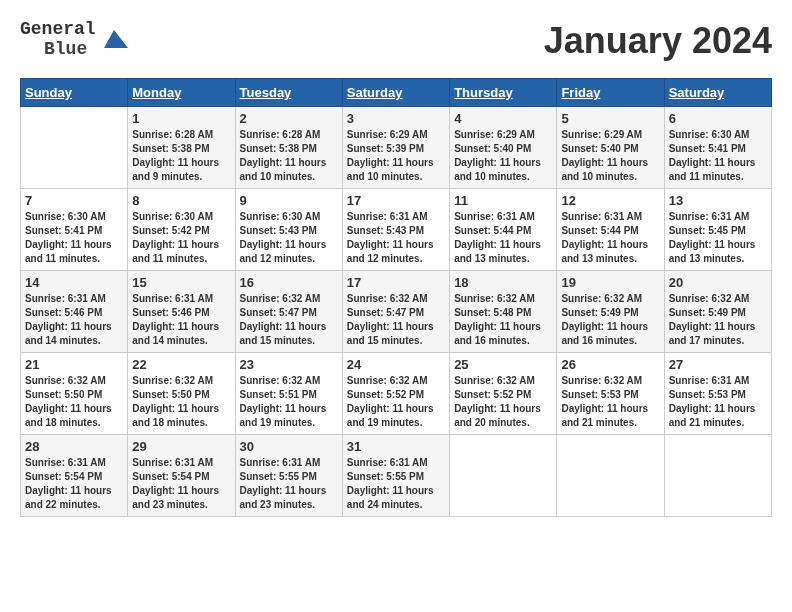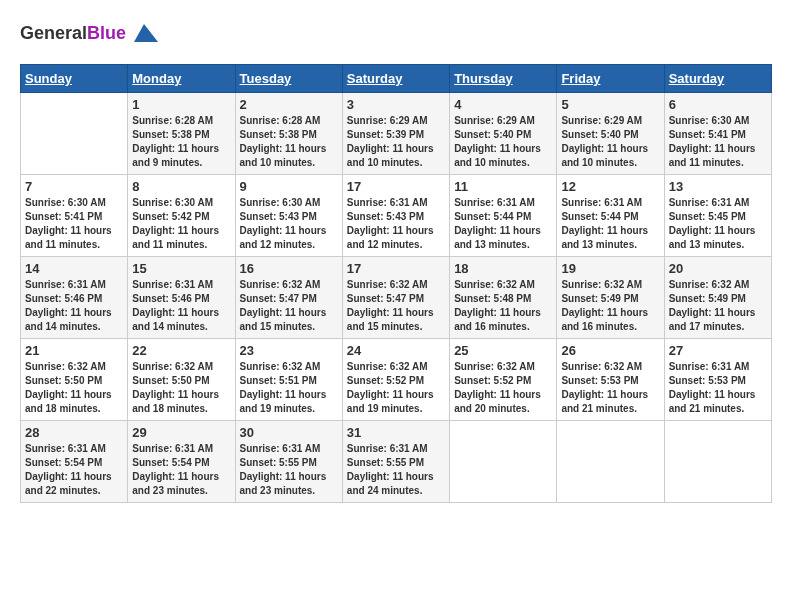--- a/index.html
+++ b/index.html
@@ -15,32 +15,34 @@
       justify-content: space-between;
       align-items: flex-start;
       margin-bottom: 16px;
     }
     .logo {
       display: flex;
       align-items: center;
     }
     .logo-text {
       display: flex;
-      flex-direction: row;
+      flex-direction: column;
       line-height: 1.1;
+      font-family: Liberation Mono, monospace;
     }
     .logo-general {
       font-size: 18px;
       font-weight: bold;
       color: #333;
     }
     .logo-blue {
       font-size: 18px;
       font-weight: bold;
-      color: #a21caf;
+      color: #404040;
+      margin-left: 24px;
     }
     .logo-icon {
       width: 28px;
       height: 28px;
       margin-left: 4px;
     }
     .title-section {
       text-align: right;
     }
     .month-title {
@@ -102,20 +104,21 @@
   <div class="logo">
     <div class="logo-text">
       <span class="logo-general">General</span>
       <span class="logo-blue">Blue</span>
     </div>
     <svg class="logo-icon" viewBox="0 0 28 28">
       <polygon points="4,22 14,4 28,22" fill="#2563a8"></polygon>
     </svg>
   </div>
   <div class="title-section">
+    <div class="month-title">January 2024</div>
   </div>
 </div>
 
 <table>
   <thead>
     <tr>
     <th>Sunday</th>
         <th>Monday</th>
         <th>Tuesday</th>
         <th>Saturday</th>

